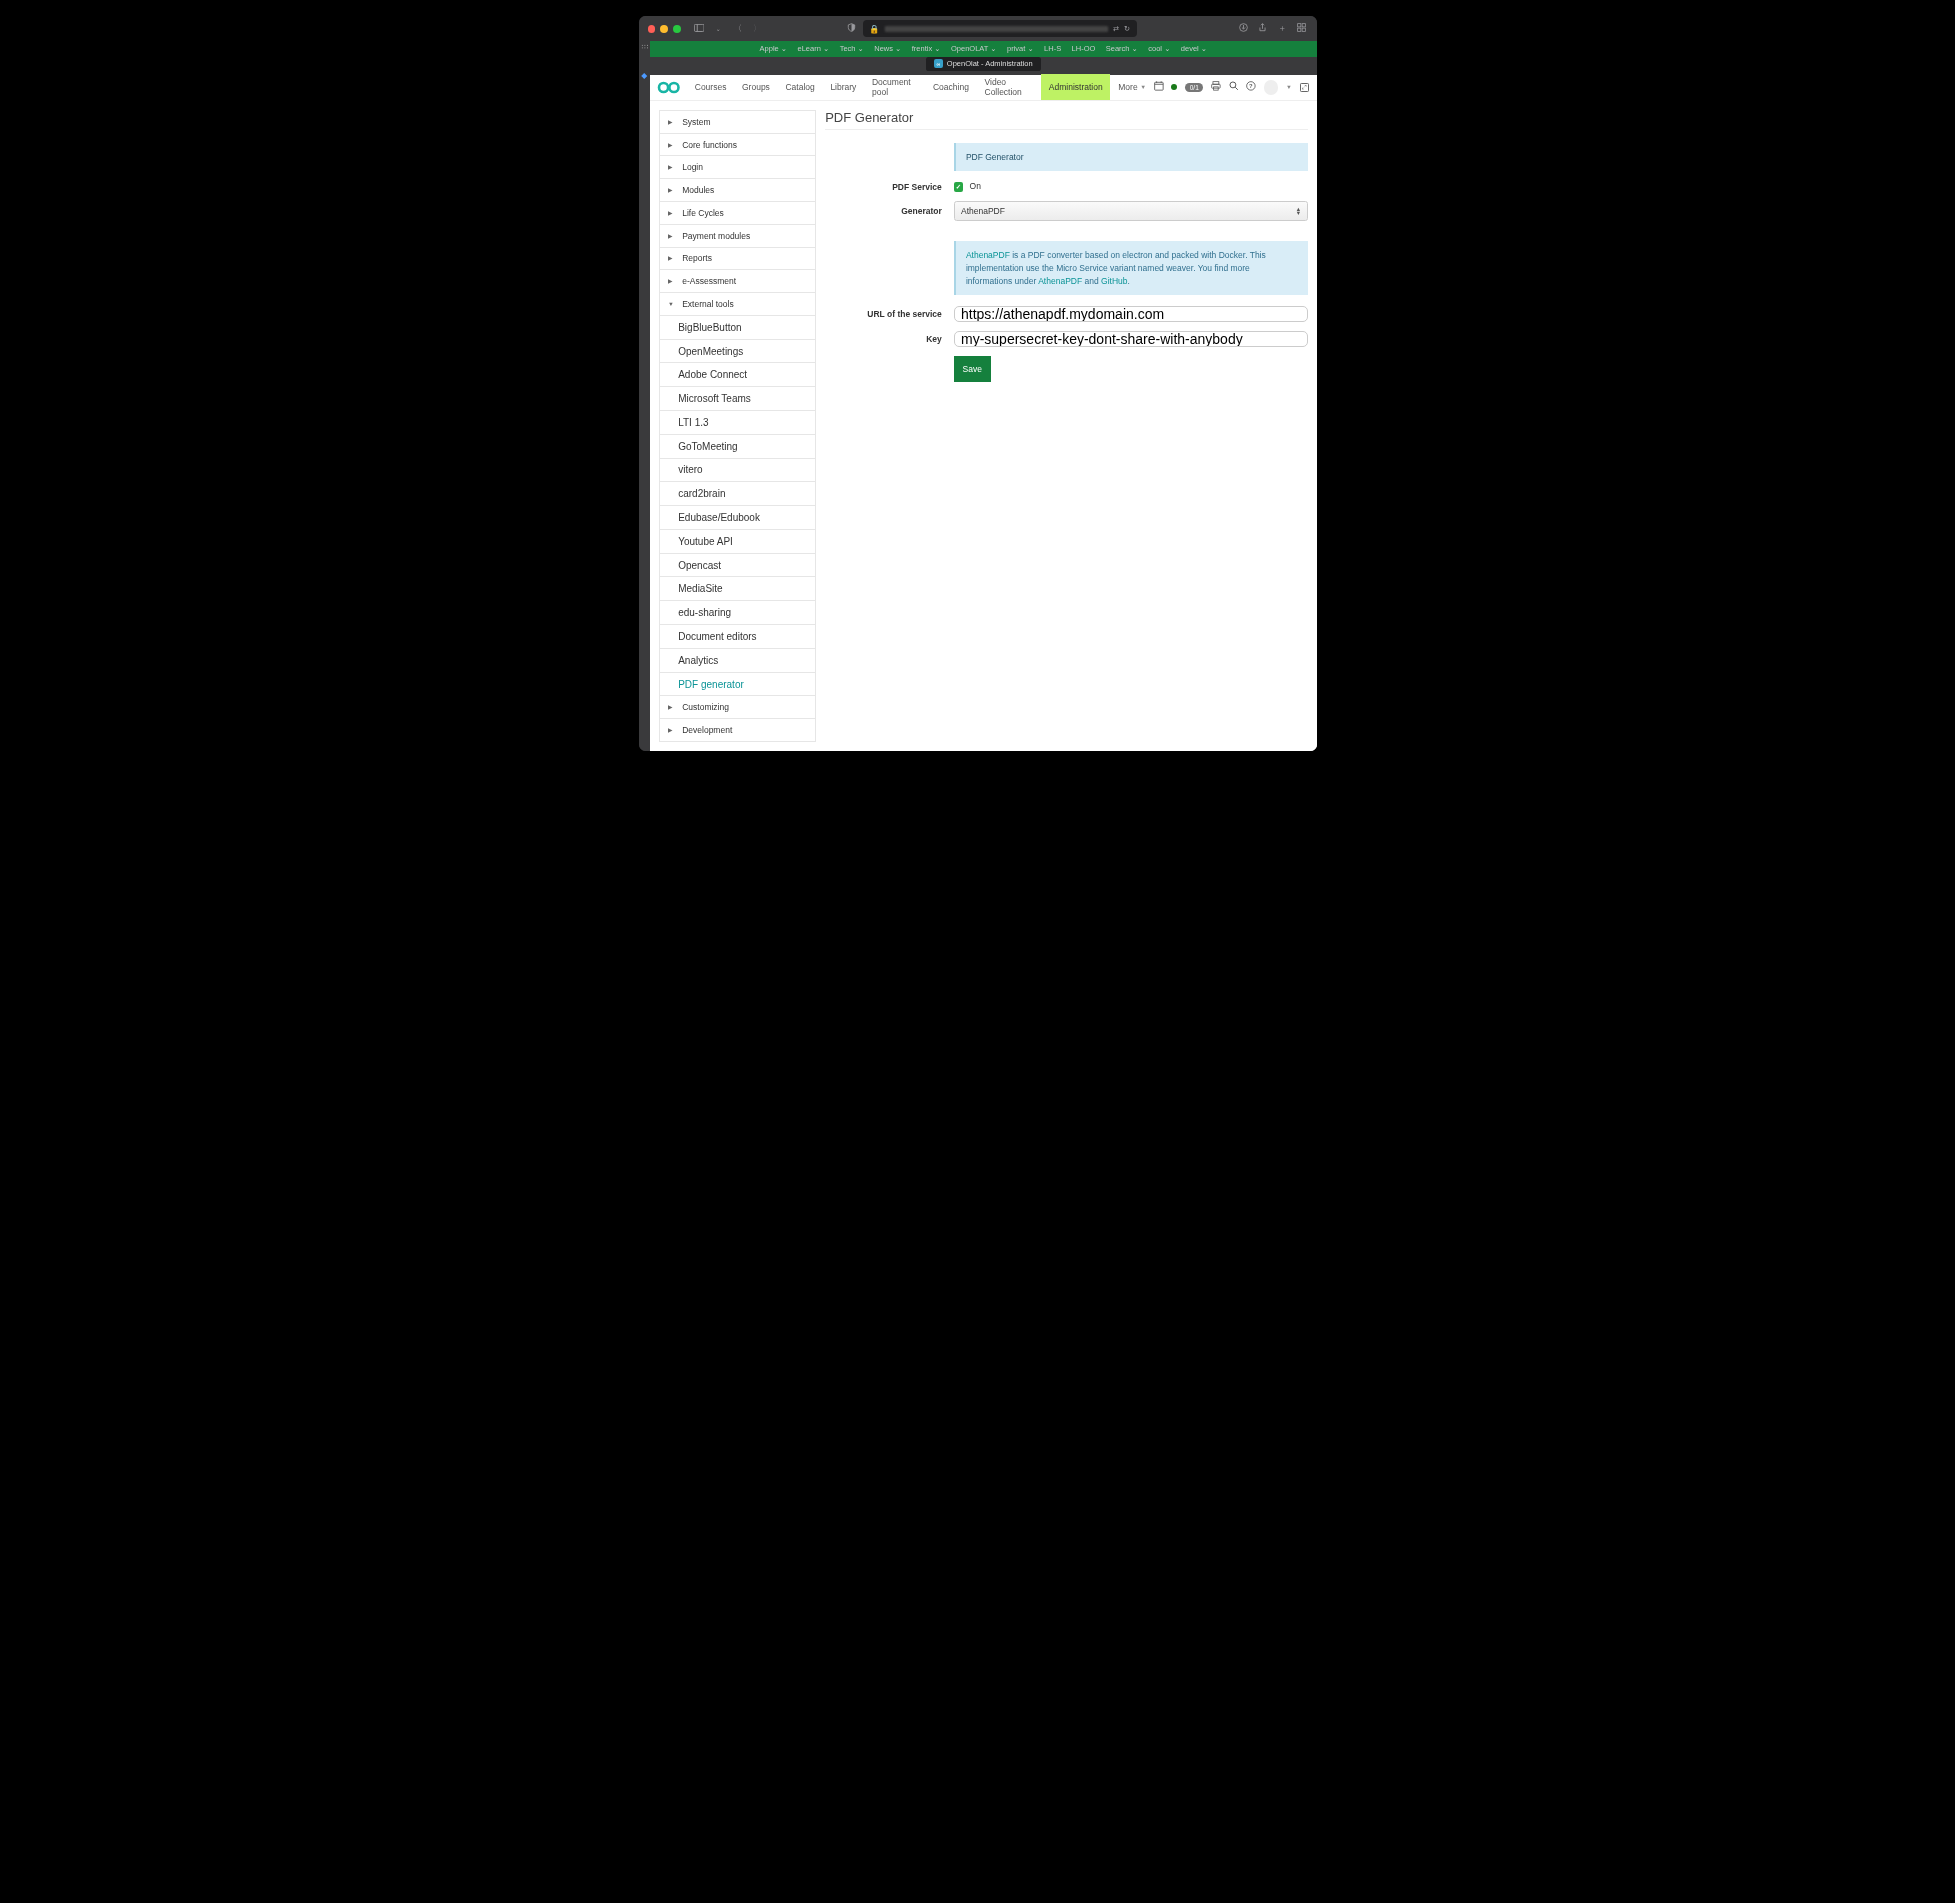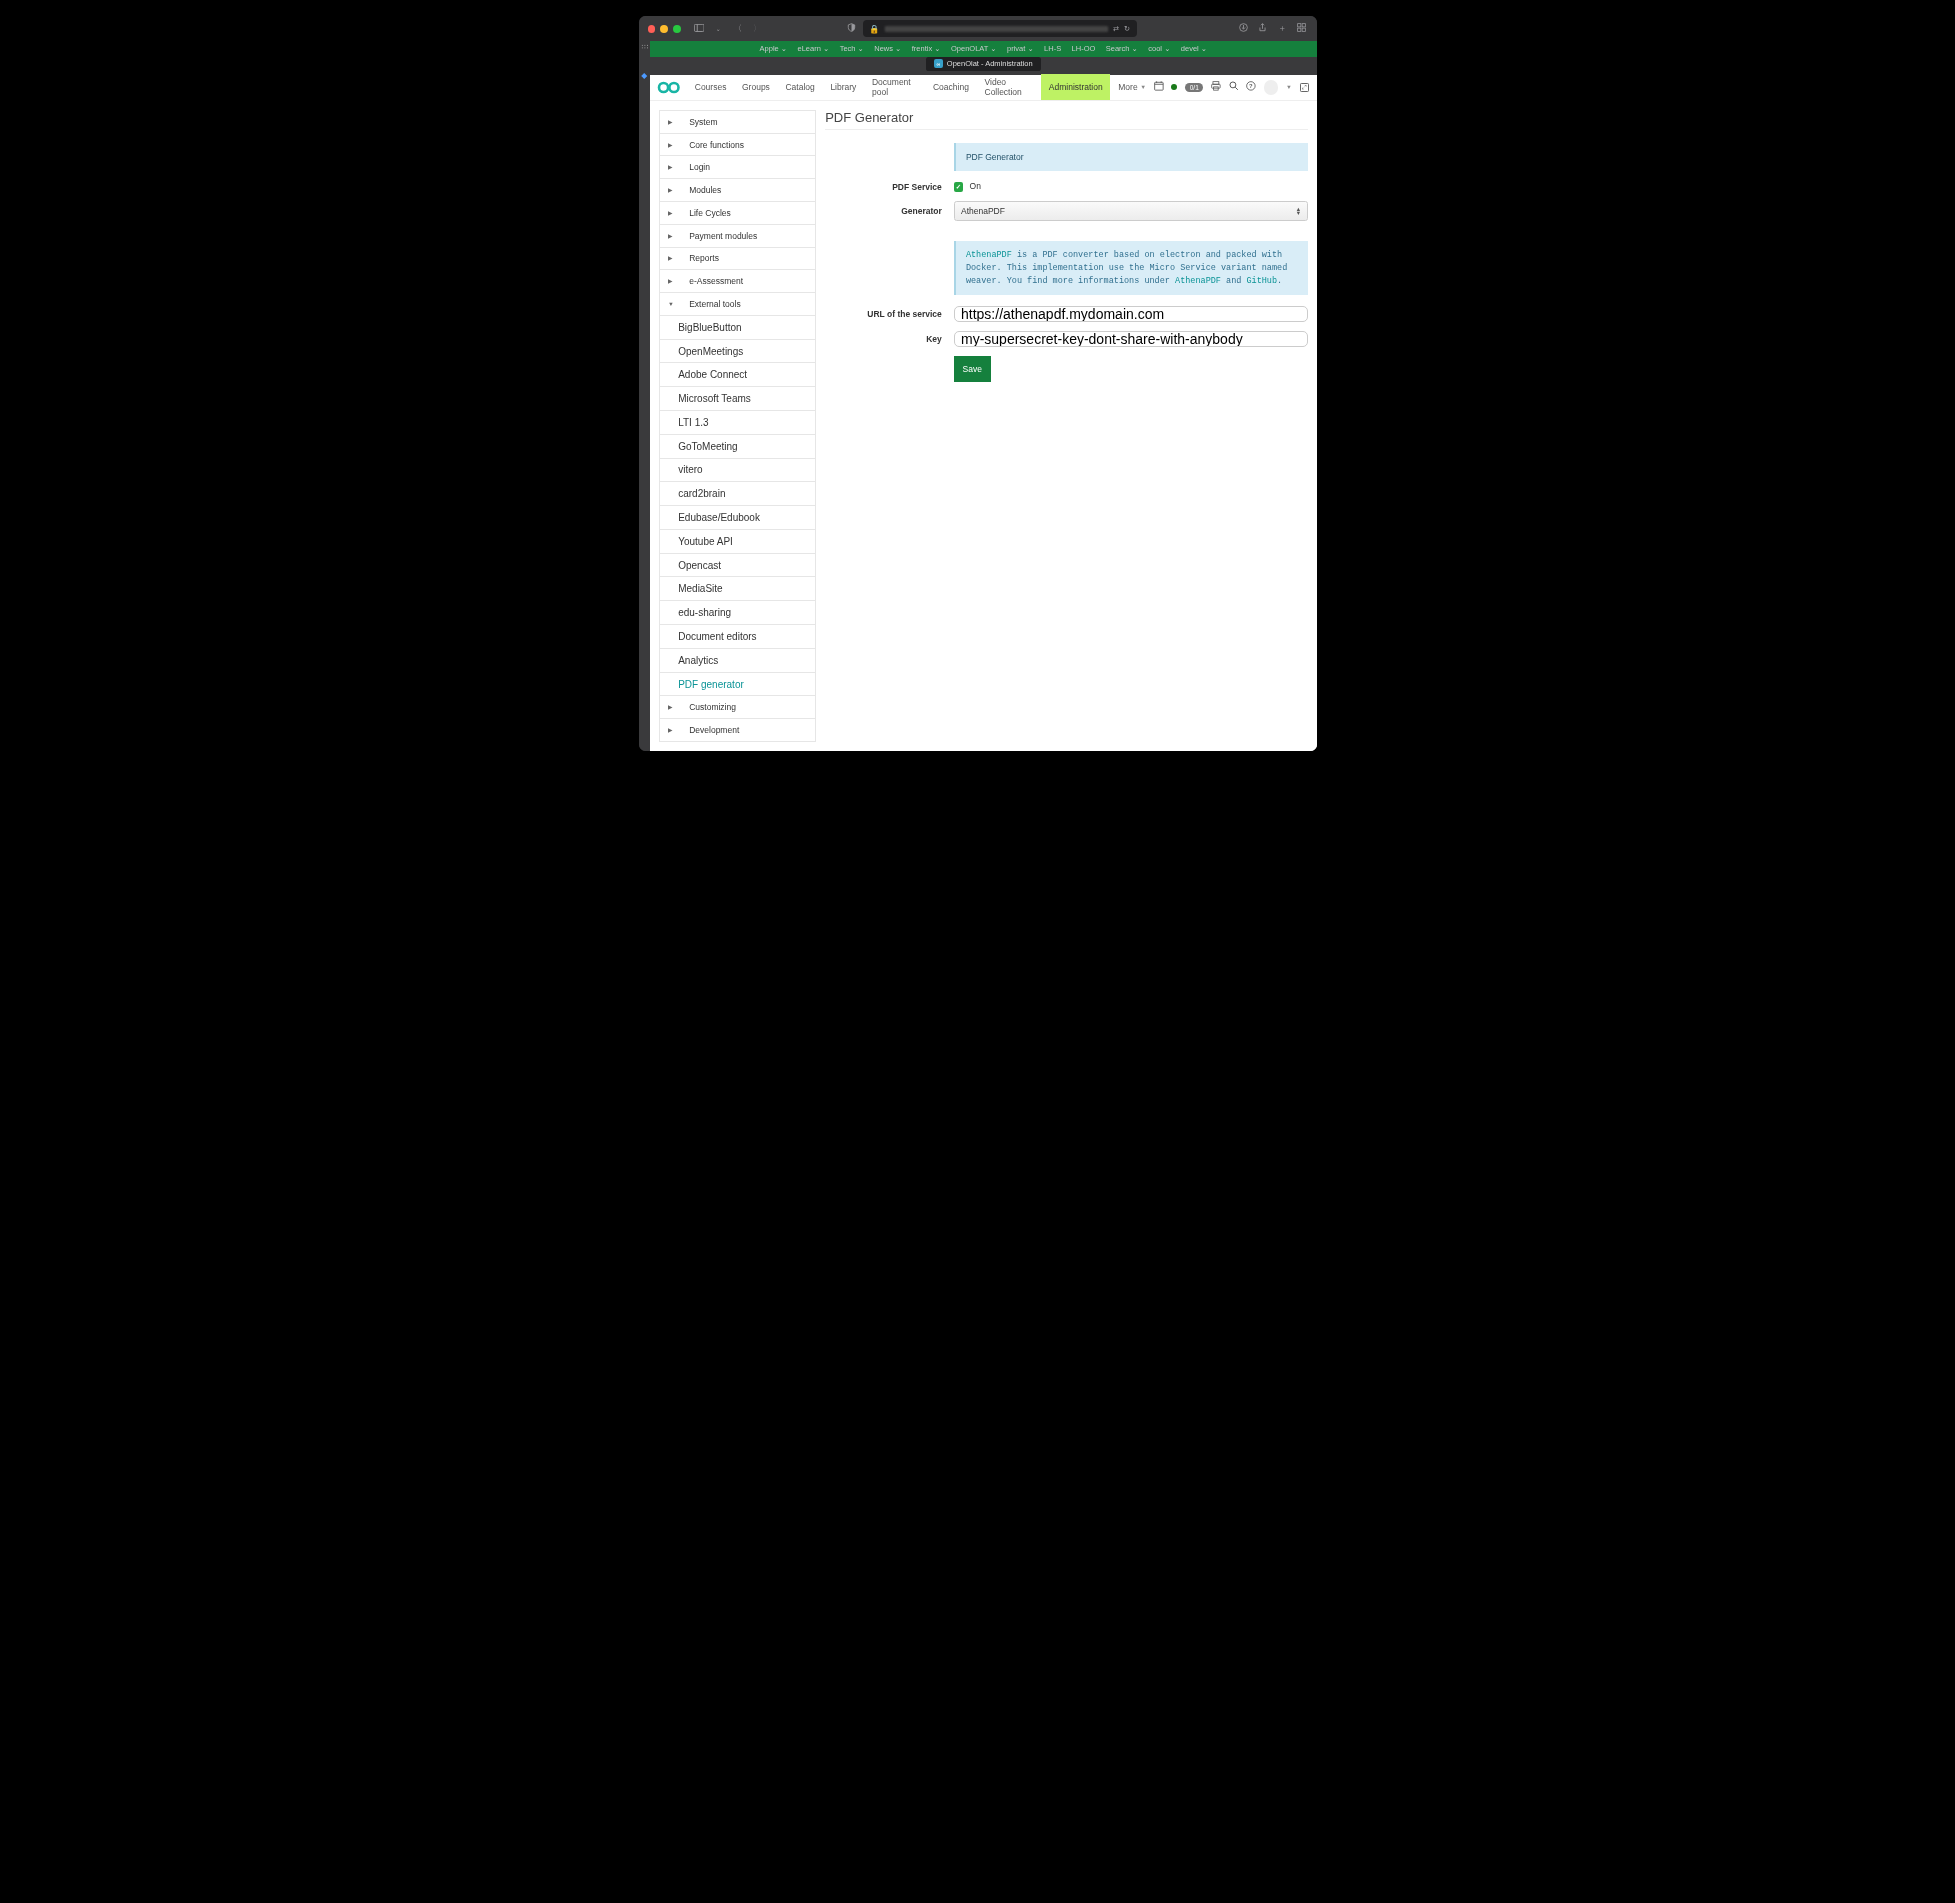--- a/index.html
+++ b/index.html
@@ -150,21 +150,21 @@
   }
   .side-item {
     border:0.7px solid #e6e6e6;
     border-top:none;
     padding:5.9px 7.8px;
     font-size:8.5px;
     color:#333;
     cursor:pointer;
     display:flex;
     align-items:center;
-    gap:16px;
+    gap:9px;
   }
   .side-item:first-child { border-top:0.7px solid #e6e6e6; }
   .caret-icon { font-size:5.9px; color:#666; width:5.2px;}
   .side-sub {
     border:0.7px solid #e6e6e6;
     border-top:none;
     padding:5.9px 7.8px 5.9px 18px;
     font-size:10px;
     color:#333;
     cursor:pointer;
@@ -189,21 +189,21 @@
   }
   .info-box {
     background:#d9edf7;
     border-left:2.6px solid #a8d5e6;
     padding:7.8px 10.4px;
     color:#245269;
     font-size:8.5px;
     line-height:1.5;
     margin-bottom:10.4px;
   }
-  .info-box.light { color:#31708f;font-family:Liberation Mono, monospace; }
+  .info-box.light { color:#31708f; }
   .info-box a { color:#0a9396; text-decoration:none; }
   .form-row {
     display:flex;
     align-items:center;
     margin-bottom:9px;
   }
   .form-label {
     width:116px;
     margin-left:-116px;
     text-align:right;

